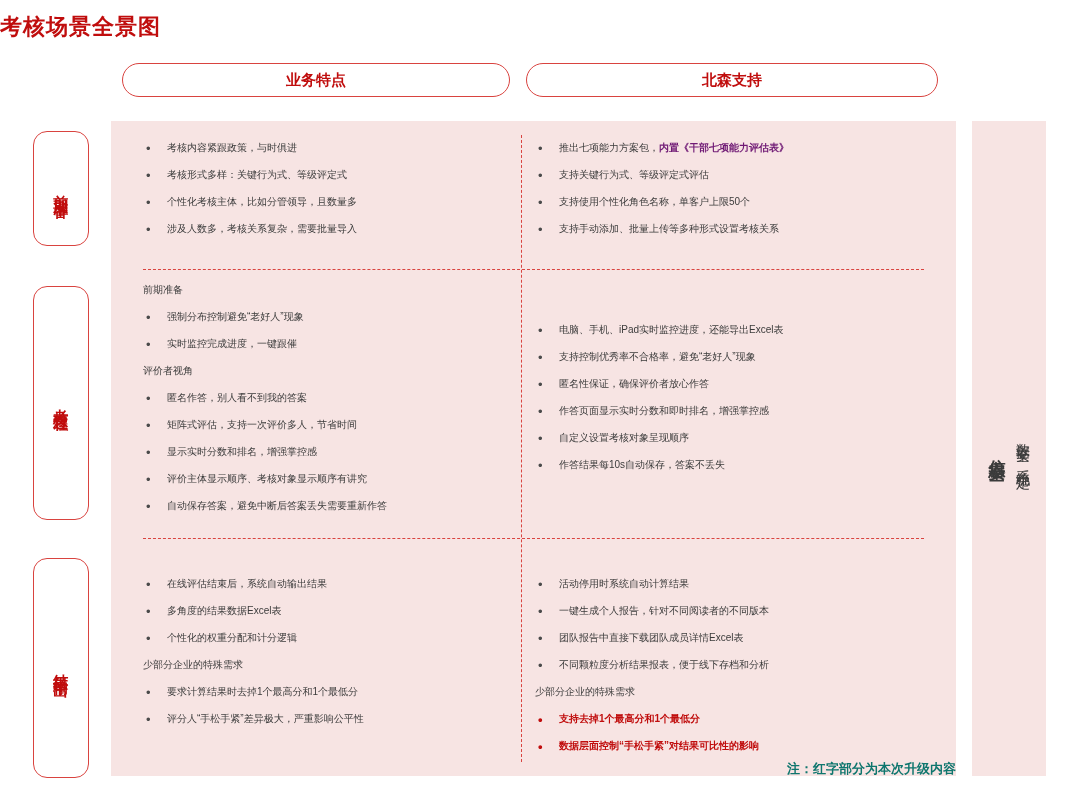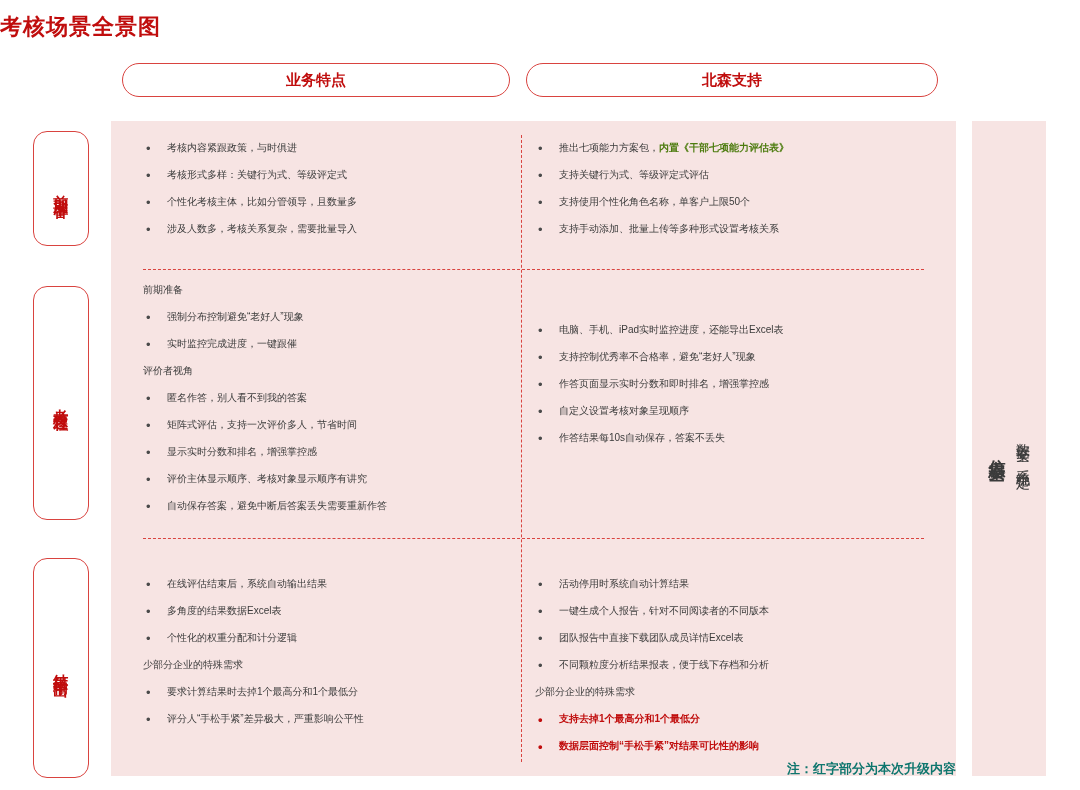--- a/index.html
+++ b/index.html
@@ -134,21 +134,21 @@
     padding-left: 0;
     margin-bottom: 12.5px;
     color: #3b3b3b;
   }
   ul.items li.red-bold {
     color: #C00D0D;
     font-weight: bold;
   }
   ul.items li.red-bold.bullet::before { color: #C00D0D; }
   .em-red {
-    color: #4d7c0f;
+    color: #701a75;
     font-weight: bold;
   }
 
   
   #security-panel {
     position: absolute;
     left: 972px; top: 121px;
     width: 74px; height: 655px;
     background: #F7E4E3;
   }
@@ -248,20 +248,21 @@
             <li class="bullet"><span>矩阵式评估，支持一次评价多人，节省时间</span></li>
             <li class="bullet"><span>显示实时分数和排名，增强掌控感</span></li>
             <li class="bullet"><span>评价主体显示顺序、考核对象显示顺序有讲究</span></li>
             <li class="bullet"><span>自动保存答案，避免中断后答案丢失需要重新作答</span></li>
           </ul>
       </div>
       <div class="row-block col-right" style="position:absolute;top:0;">
         <ul class="items">
             <li class="bullet"><span>电脑、手机、iPad实时监控进度，还能导出Excel表</span></li>
             <li class="bullet"><span>支持控制优秀率不合格率，避免“老好人”现象</span></li>
+            <li class="bullet"><span>匿名性保证，确保评价者放心作答</span></li>
             <li class="bullet"><span>作答页面显示实时分数和即时排名，增强掌控感</span></li>
             <li class="bullet"><span>自定义设置考核对象呈现顺序</span></li>
             <li class="bullet"><span>作答结果每10s自动保存，答案不丢失</span></li>
           </ul>
       </div>
     </div>
 
     <div class="row-block" id="row2" style="left:0;width:845px;margin-top:24px;">
       <div class="row-block col-left" style="position:relative;display:inline-block;vertical-align:top;">
         <ul class="items">

